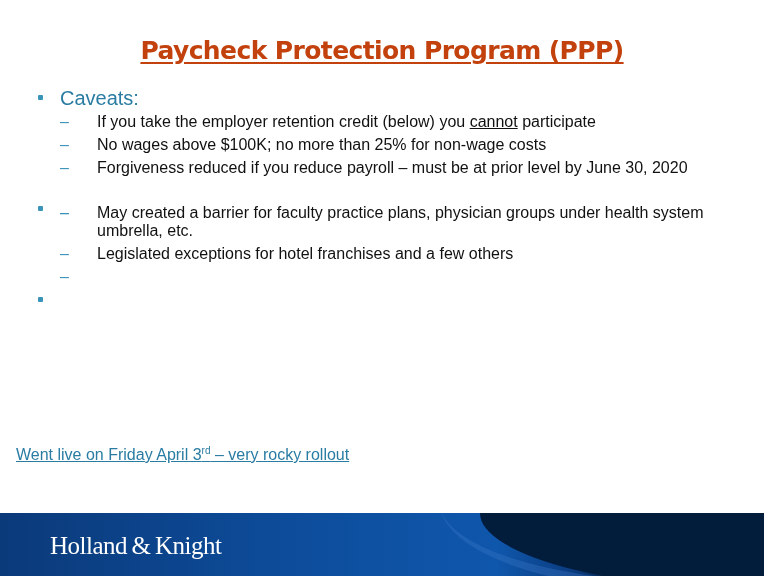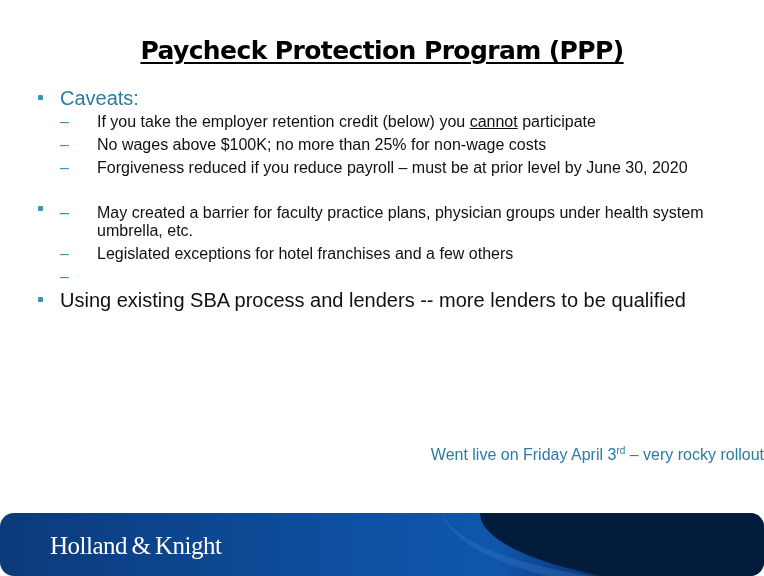--- a/index.html
+++ b/index.html
@@ -3,47 +3,46 @@
   <meta charset="utf-8">
   <style>
     html, body { margin: 0; padding: 0; }
     body {
       width: 764px; height: 576px; background: #ffffff; position: relative; overflow: hidden;
       font-family: "Liberation Sans", sans-serif;
     }
     .title {
       position: absolute; left: 0; right: 0; top: 36px; text-align: center;
       font-family: "DejaVu Sans", sans-serif; font-weight: bold; font-size: 25px;
-      color: #000000; letter-spacing: -0.6px;
+      color: #c2410c; letter-spacing: -0.6px;
     }
     .title span { text-decoration: underline; text-decoration-thickness: 2px; text-underline-offset: 3px; }
     .content { position: absolute; left: 38px; top: 88px; width: 700px; }
     .l1 { position: relative; padding-left: 22px; font-size: 20px; line-height: 20px; color: #2a7ca3; }
     .l1.black { color: #111; }
     .bullet {
       position: absolute; left: 0; top: 7px; width: 5px; height: 5px; background: #3a94b9;
       border-radius: 1px;
     }
     .l2 {
       position: relative; padding-left: 59px; font-size: 16px; line-height: 18px; color: #111;
       margin-top: 5px;
     }
     .dash { position: absolute; left: 22px; top: 0; color: #3a94b9; }
     .u { text-decoration: underline; }
     .gap { height: 22px; }
     .note {
-      position: absolute; left: 0; right: 0; top: 445px; text-align: right;
-      font-size: 16px; color: #2a7ca3; padding-left: 16px;
+      position: absolute; left: 0; right: 0; top: 445px; text-align: left;
+      font-size: 16px; color: #2a7ca3; padding-left: 16px; text-decoration: underline;
     }
     .note sup { font-size: 10px; }
     .footer {
       position: absolute; left: 0; top: 513px; width: 764px; height: 63px;
       background: linear-gradient(90deg, #0b3a7a 0%, #0d4d9c 40%, #0f57ac 65%, #0b3c80 75%, #021d3f 82%, #011a34 100%);
       overflow: hidden;
-      border-radius: 14px;
     }
     .swoosh {
       position: absolute; left: 300px; top: -80px; width: 640px; height: 160px;
       border-radius: 50%; background: #021c3c;
       transform: translateX(180px);
     }
     .swoosh2 {
       position: absolute; left: 440px; top: -100px; width: 520px; height: 170px;
       border-radius: 50%; border-bottom: 10px solid rgba(60,120,200,0.35); background: transparent;
     }
@@ -90,21 +89,20 @@
     <span class="dash">–</span>
     <span>Legislated exceptions for hotel franchises and a few others</span>
   </div>
   <div class="l2">
     <span class="dash">–</span>
   </div>
 
   <div class="gap"></div>
   <div class="l1 black">
     <span class="bullet"></span>
-    <span>Using existing SBA process and lenders  -- more lenders to be qualified</span>
   </div>
 </div>
 
 <div class="note">
   <span>Went live on Friday April 3</span><sup>rd</sup><span> – very rocky rollout</span>
 </div>
 
 <div class="footer">
   <div class="swoosh"></div>
   <div class="swoosh2"></div>

